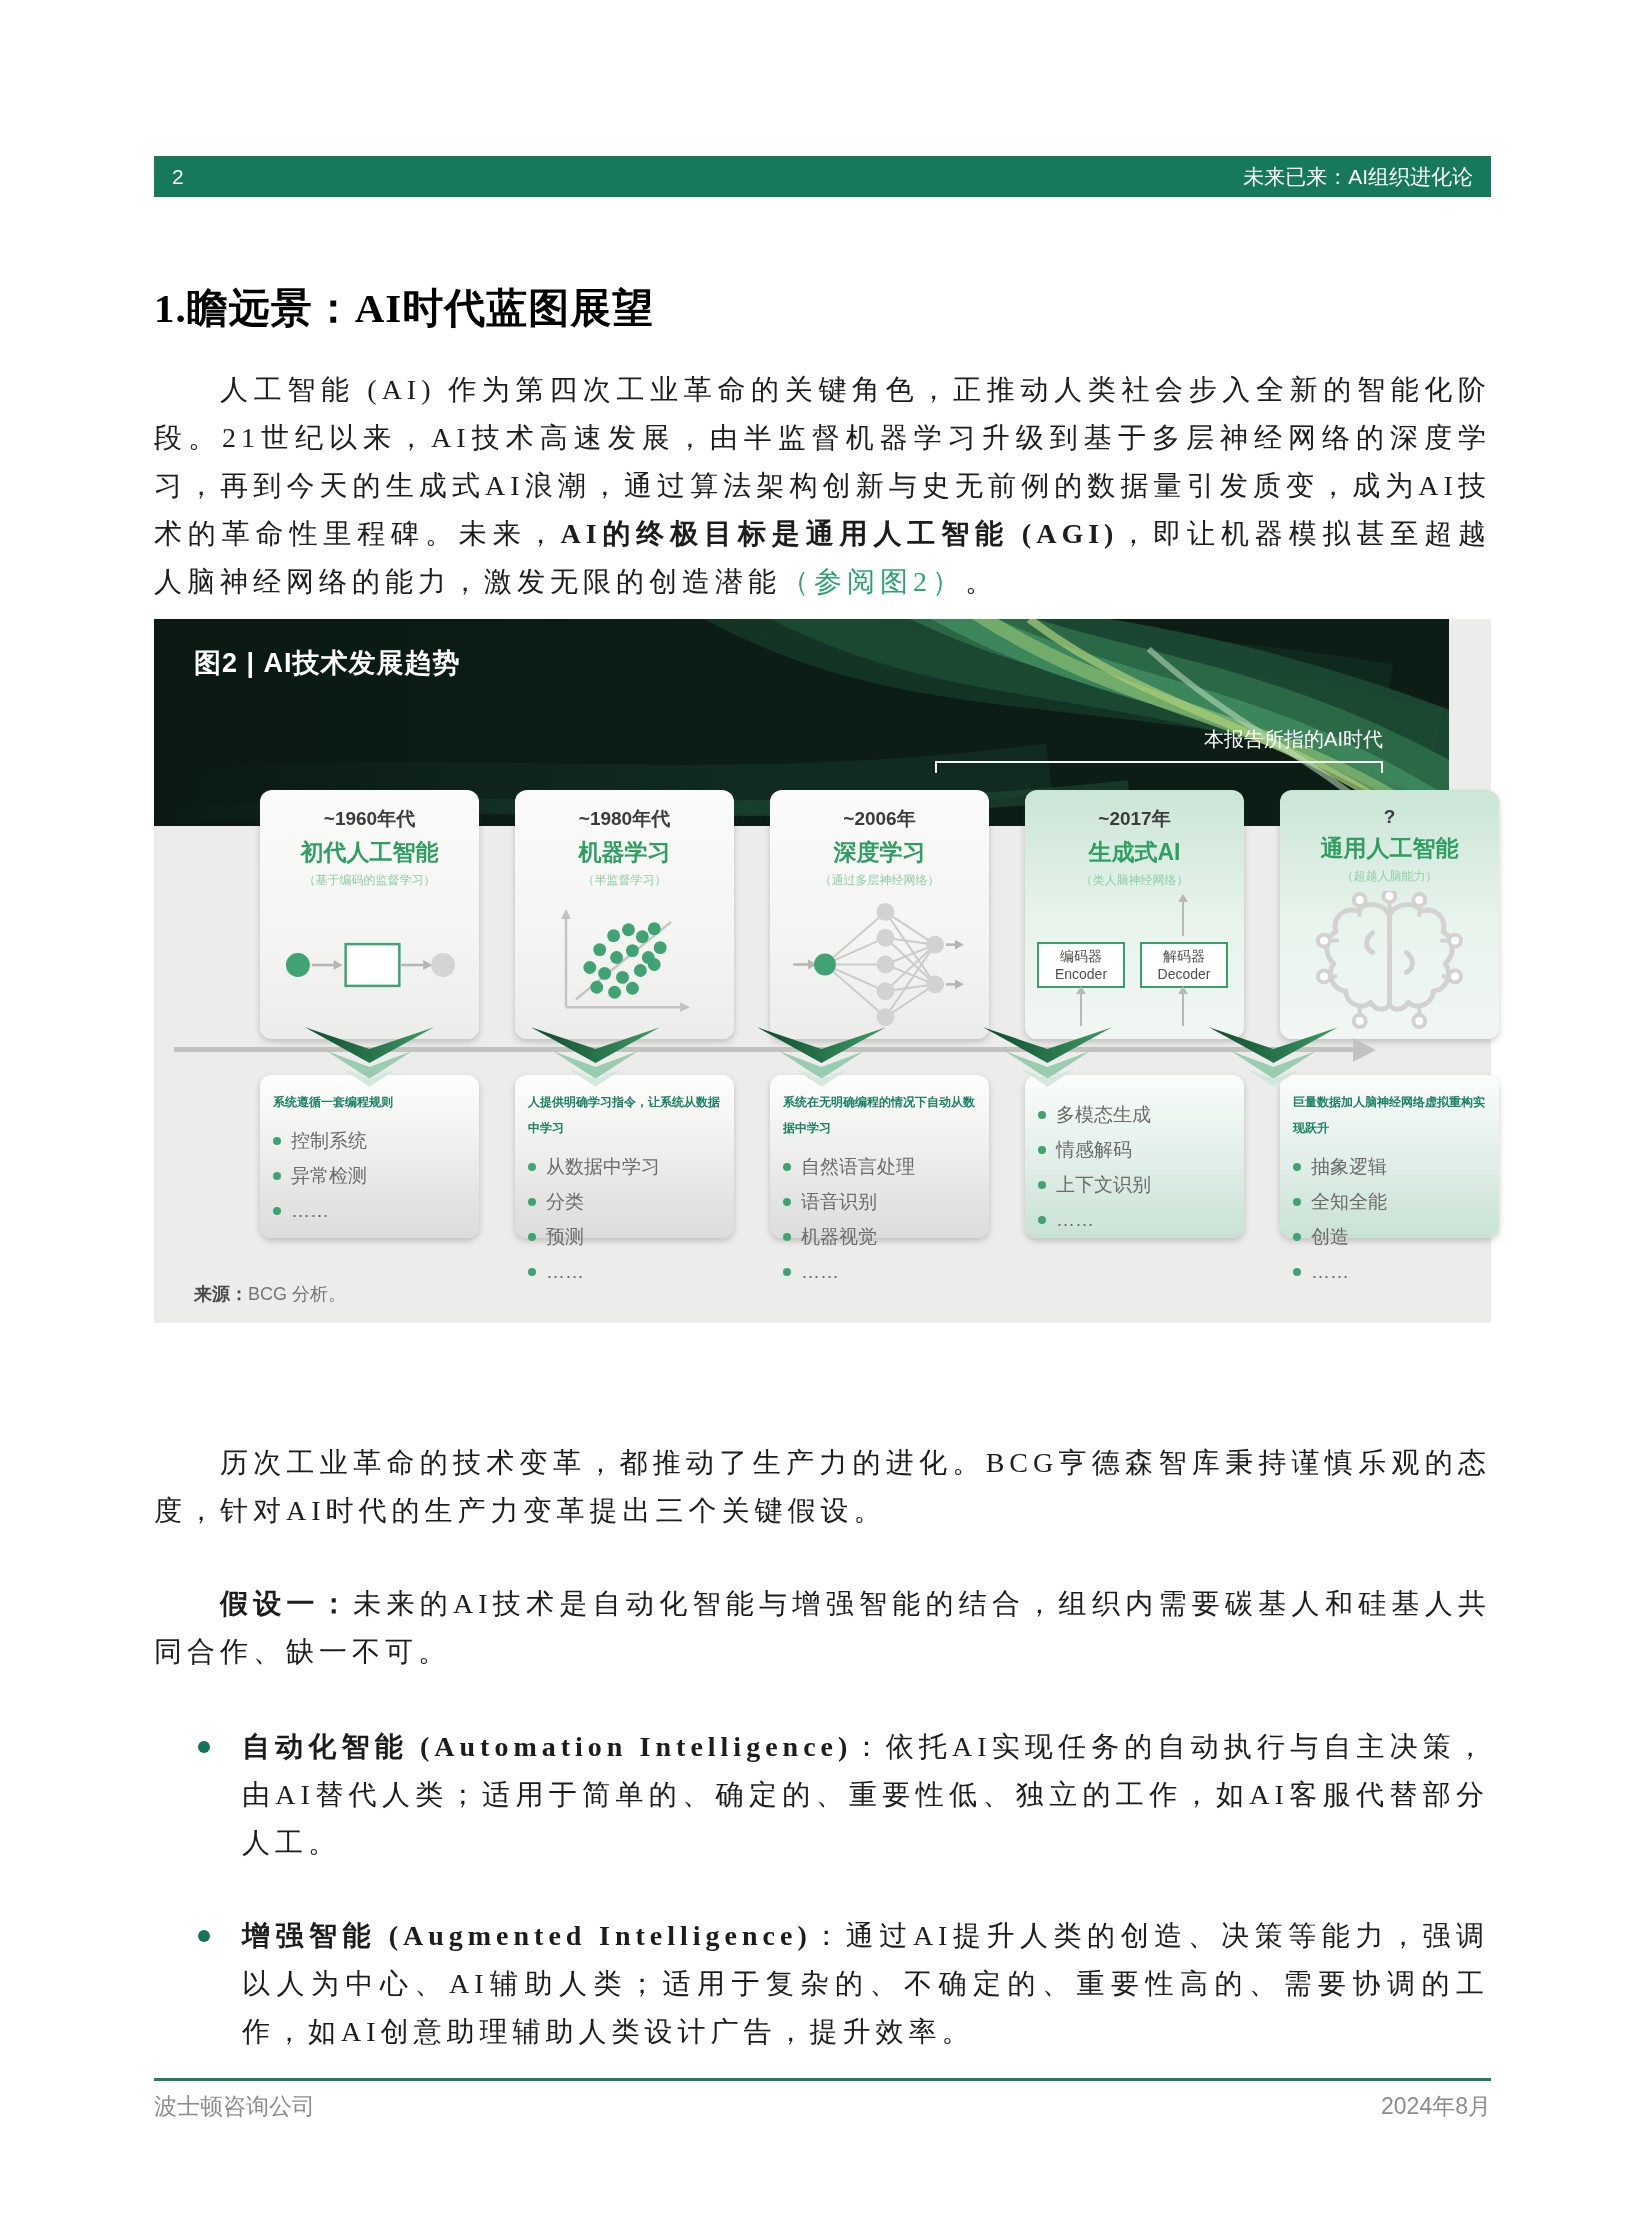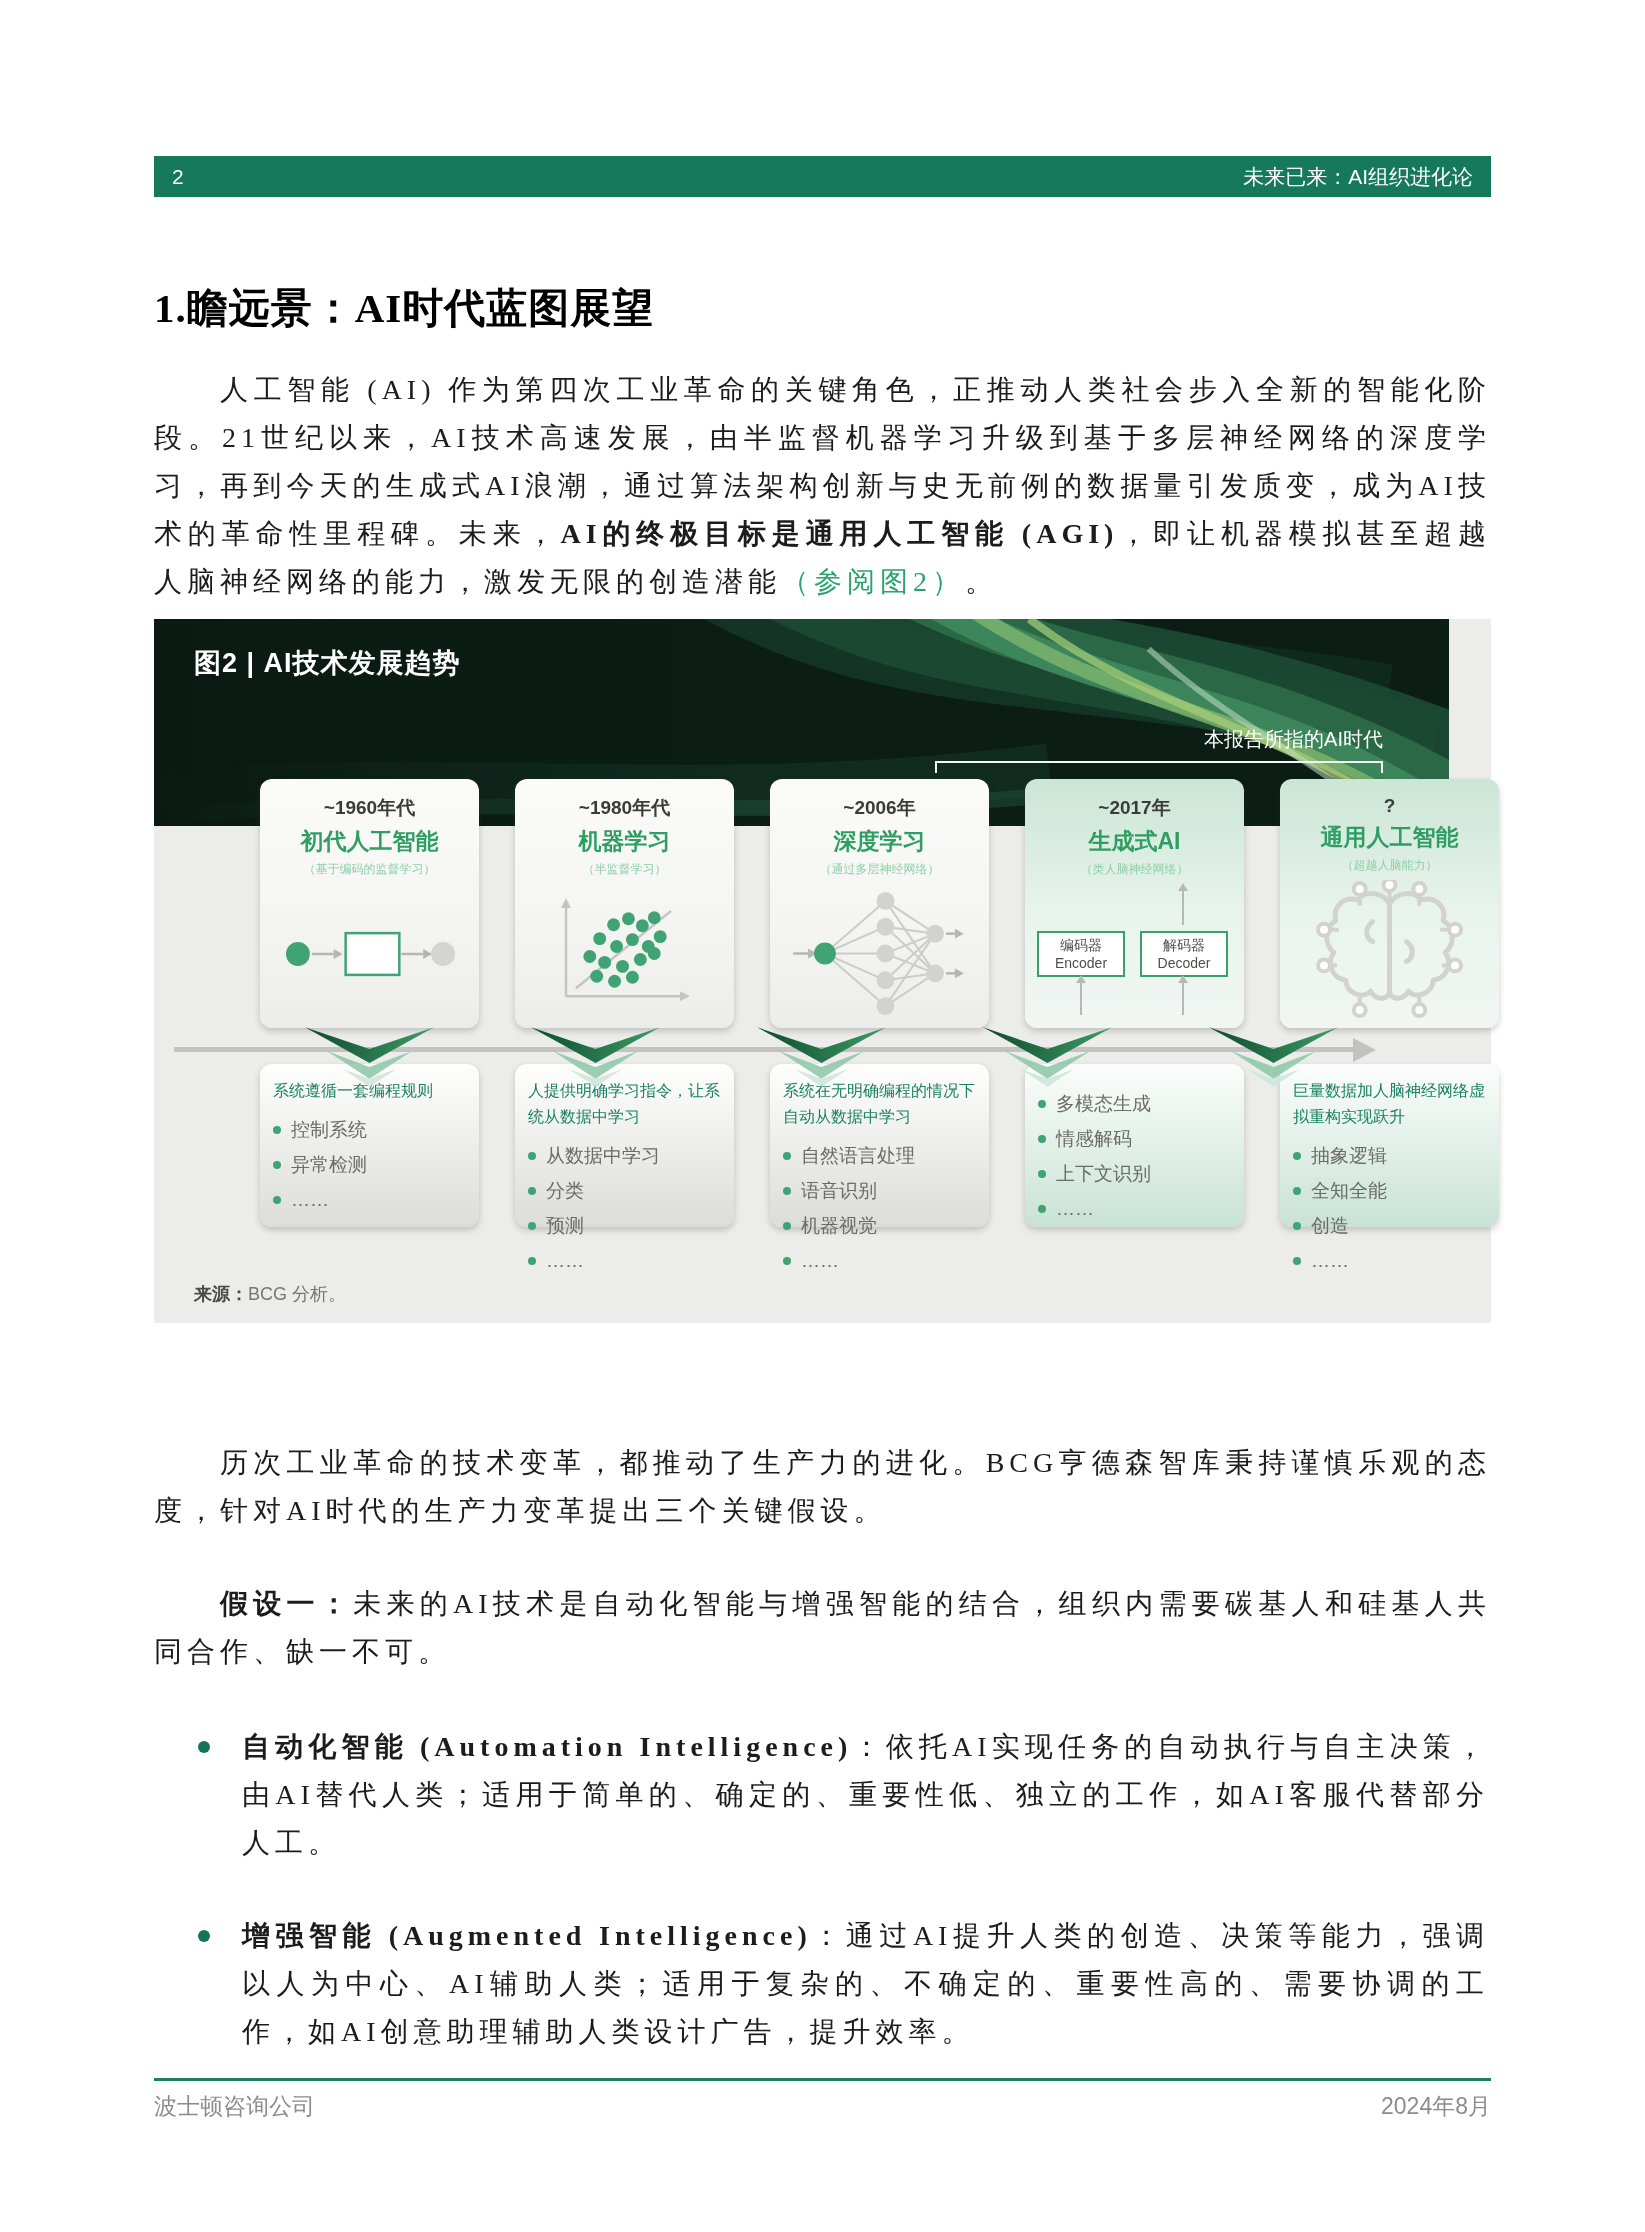--- a/index.html
+++ b/index.html
@@ -41,34 +41,34 @@
   .era{position:absolute;left:781px;top:107px;width:448px;z-index:3;text-align:right;color:#ffffff;}
   .era-label{font-size:20px;}
   .era-bracket{height:10px;margin-top:8px;border-top:2px solid #f4f8f5;border-left:2px solid #f4f8f5;border-right:2px solid #f4f8f5;}
 
   
   .tl-line{position:absolute;left:20px;top:428px;width:1179px;height:5px;background:#c2c2c0;z-index:4;}
   .tl-arrow{position:absolute;left:1199px;top:419px;width:0;height:0;z-index:4;
             border-top:12px solid transparent;border-bottom:12px solid transparent;border-left:23px solid #c2c2c0;}
 
   
-  .cols{position:absolute;left:106px;top:160px;display:grid;z-index:1;
+  .cols{position:absolute;left:106px;top:171px;display:grid;z-index:1;
         grid-template-columns:repeat(5,219px);grid-template-rows:249px 163px;column-gap:7px;row-gap:23px;gap:36px;}
   .tcard{border-radius:12px;box-shadow:0 3px 6px rgba(60,60,60,.25);text-align:center;box-sizing:border-box;
          padding-top:16px;background:linear-gradient(180deg,#fbfbfa 0%,#f4f4f2 60%,#ececea 100%);}
   .tcard.tint{background:linear-gradient(180deg,#cbe5d6 0%,#e9f4ed 55%,#f1f6f2 100%);}
   .year{font-size:19px;font-weight:bold;color:#3b3b3b;}
   .ctitle{font-size:23px;font-weight:bold;color:#2e9e63;margin-top:5px;}
   .csub{font-size:12px;color:#8ecfa8;margin-top:4px;}
   .icon-wrap{height:139px;display:flex;align-items:center;justify-content:center;margin-top:6px;}
 
   .bcard{border-radius:12px;box-shadow:0 3px 6px rgba(60,60,60,.25);box-sizing:border-box;
          padding:14px 13px 0 13px;text-align:left;background:linear-gradient(180deg,#fefefd 0%,#dcdcda 100%);}
   .bcard.tint{background:linear-gradient(180deg,#fbfdfc 0%,#c9e2d5 100%);}
-  .bhead{font-size:16px;line-height:26px;font-weight:normal;color:#1b8165;}
+  .bhead{font-size:12px;line-height:26px;font-weight:bold;color:#1b8165;}
   .bcard ul{list-style:none;margin:8px 0 0 0;padding:0;}
   .bcard li{position:relative;padding-left:18px;font-size:19px;line-height:35px;color:#6b6b69;}
   .li-dot{position:absolute;left:0;top:14px;width:8px;height:8px;border-radius:50%;background:#3fa374;}
 
   
   .chev{position:absolute;top:408px;width:129px;height:60px;z-index:5;}
   .chev.c1{left:151px;} .chev.c2{left:377px;} .chev.c3{left:603px;} .chev.c4{left:829px;} .chev.c5{left:1055px;}
 
   .fig-source{position:absolute;left:40px;top:663px;font-size:18px;color:#767674;}
   .fig-source b{color:#4a4a48;}

